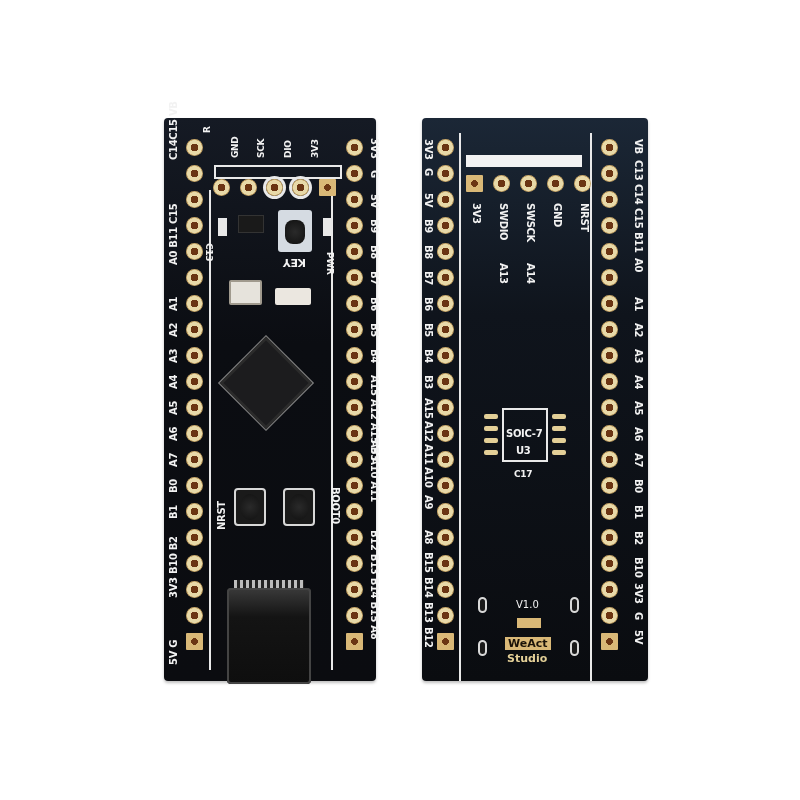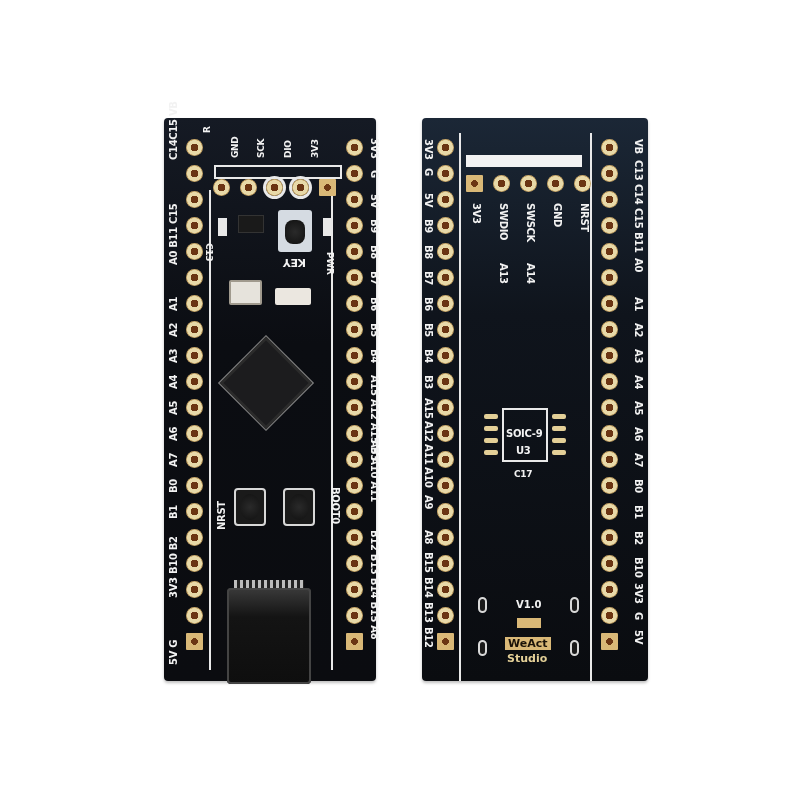--- a/index.html
+++ b/index.html
@@ -17,21 +17,21 @@
   .comp{position:absolute;box-sizing:border-box;}
   .button-cap{position:absolute;border-radius:50%;background:radial-gradient(circle,#2a2a2a,#101010);}
   .usb{position:absolute;left:227px;top:588px;width:84px;height:96px;background:linear-gradient(180deg,#3a3a3a,#141414 30%,#0e0e0e);border-radius:4px;box-shadow:inset 0 0 0 2px #444;}
   .usb-teeth{position:absolute;left:234px;top:580px;width:70px;height:12px;background:repeating-linear-gradient(90deg,#bdbdbd 0 3px,#222 3px 6px);}
   .ic{position:absolute;left:236px;top:353px;width:60px;height:60px;background:#1c1c1e;transform:rotate(45deg);box-shadow:0 0 0 3px #2b2b2b,0 0 0 4px #8a8a8a;}
   .soic{position:absolute;left:502px;top:408px;width:46px;height:54px;border:2px solid #e9e9e9;box-sizing:border-box;}
   .soic-pad{position:absolute;width:14px;height:5px;background:#e3cf97;border-radius:2px;}
   .hdr-bar{position:absolute;left:466px;top:155px;width:116px;height:12px;background:#f2f2f2;}
   .weact{position:absolute;left:505px;top:637px;background:#d9b877;color:#1a1208;font-weight:bold;font-size:11px;padding:0 3px;line-height:13px;}
   .studio{position:absolute;left:507px;top:652px;color:#e3cf97;font-weight:bold;font-size:11px;}
-  .ver{position:absolute;left:516px;top:599px;color:#f2f2f2;font-weight:bold;font-size:10px;}
+  .ver{position:absolute;left:516px;top:599px;color:#f2f2f2;font-weight:normal;font-size:10px;}
   .slot{position:absolute;width:9px;height:16px;border:2px solid #d9d9d9;border-radius:5px;background:#1a1a1a;box-sizing:border-box;}
 </style>
 </head>
 <body>
 
 <div class="board" id="front"></div>
 <div class="rail" style="left:209px;top:190px;height:480px;"></div>
 <div class="rail" style="left:331px;top:190px;height:480px;"></div>
 
 <div class="silk" style="left:214px;top:165px;width:128px;height:14px;border-width:2px;"></div>
@@ -250,21 +250,21 @@
 
 <div class="soic"></div>
 <div class="soic-pad" style="left:484px;top:414px;"></div>
 <div class="soic-pad" style="left:484px;top:426px;"></div>
 <div class="soic-pad" style="left:484px;top:438px;"></div>
 <div class="soic-pad" style="left:484px;top:450px;"></div>
 <div class="soic-pad" style="left:552px;top:414px;"></div>
 <div class="soic-pad" style="left:552px;top:426px;"></div>
 <div class="soic-pad" style="left:552px;top:438px;"></div>
 <div class="soic-pad" style="left:552px;top:450px;"></div>
-<div class="lbl" style="left:506px;top:428px;font-size:10px;">SOIC-9</div>
+<div class="lbl" style="left:506px;top:428px;font-size:10px;">SOIC-7</div>
 <div class="lbl" style="left:516px;top:445px;font-size:10px;">U3</div>
 <div class="lbl" style="left:514px;top:469px;font-size:9px;">C17</div>
 
 <div class="slot" style="left:478px;top:597px;"></div>
 <div class="slot" style="left:570px;top:597px;"></div>
 <div class="slot" style="left:478px;top:640px;"></div>
 <div class="slot" style="left:570px;top:640px;"></div>
 <div class="ver">V1.0</div>
 <div class="comp" style="left:517px;top:618px;width:24px;height:10px;background:#d9b877;"></div>
 <div class="weact">WeAct</div>

